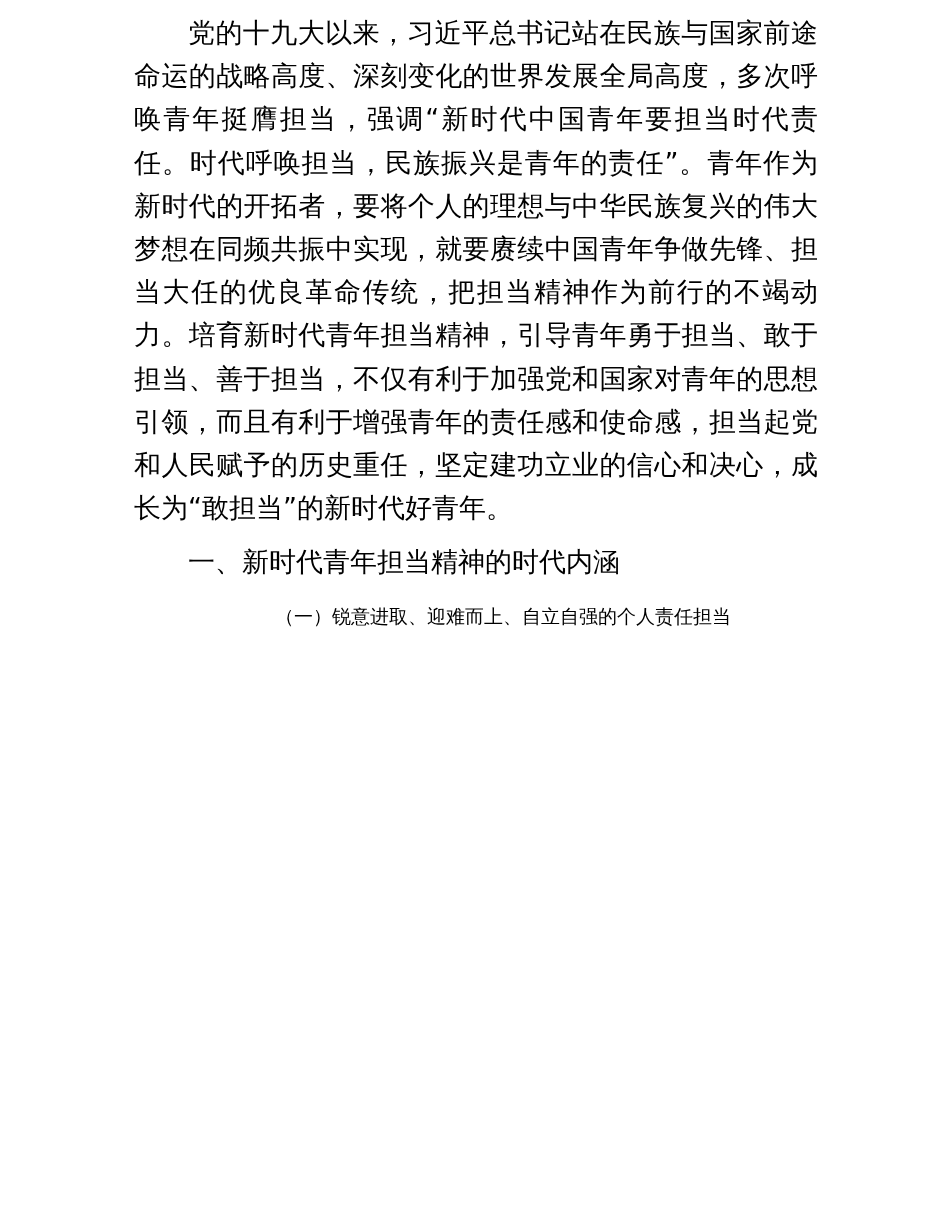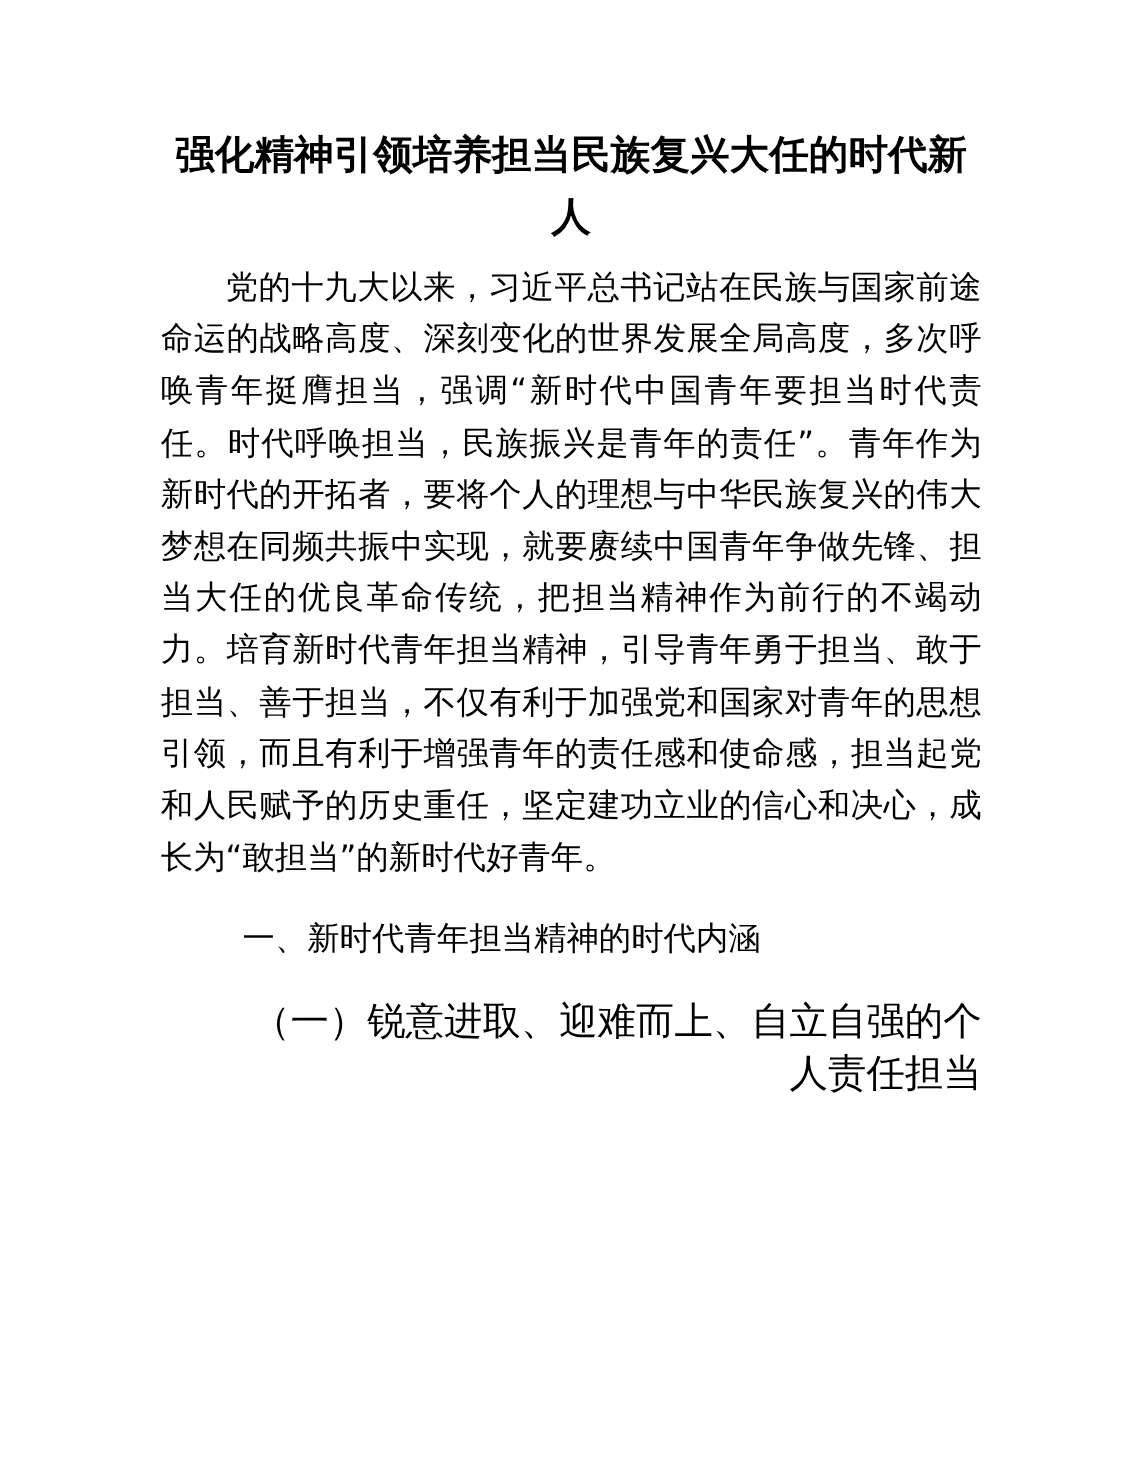--- a/index.html
+++ b/index.html
@@ -54,42 +54,41 @@
     text-indent: 54px;
   }
   .body-para {
     text-indent: 54px;
     padding-top: 11px;
   }
   .heading-1 {
     font-size: 27px;
     line-height: 43.2px;
     text-indent: 54px;
-    margin: 14px;
+    margin: 0;
     padding-top: 11px;
     word-break: break-all;
     text-align: left;
   }
   .heading-2 {
-    font-size: 32px;
+    font-size: 19px;
     line-height: 43.2px;
     text-indent: 54px;
     margin: 0;
     padding-top: 11px;
     word-break: break-all;
-    text-align: right;
+    text-align: center;
   }
 </style>
 </head>
 <body>
 
 <div class="page">
   <div class="content">
 
-    <h1 class="doc-title">强化精神引领培养担当民族复兴大任的时代新人</h1>
 
 
     <p class="para body-para">党的十九大以来，习近平总书记站在民族与国家前途命运的战略高度、深刻变化的世界发展全局高度，多次呼唤青年挺膺担当，强调“新时代中国青年要担当时代责任。时代呼唤担当，民族振兴是青年的责任”。青年作为新时代的开拓者，要将个人的理想与中华民族复兴的伟大梦想在同频共振中实现，就要赓续中国青年争做先锋、担当大任的优良革命传统，把担当精神作为前行的不竭动力。培育新时代青年担当精神，引导青年勇于担当、敢于担当、善于担当，不仅有利于加强党和国家对青年的思想引领，而且有利于增强青年的责任感和使命感，担当起党和人民赋予的历史重任，坚定建功立业的信心和决心，成长为“敢担当”的新时代好青年。</p>
 
     <p class="heading-1">一、新时代青年担当精神的时代内涵</p>
 
 
     <p class="heading-2">（一）锐意进取、迎难而上、自立自强的个人责任担当</p>
 
   </div>

